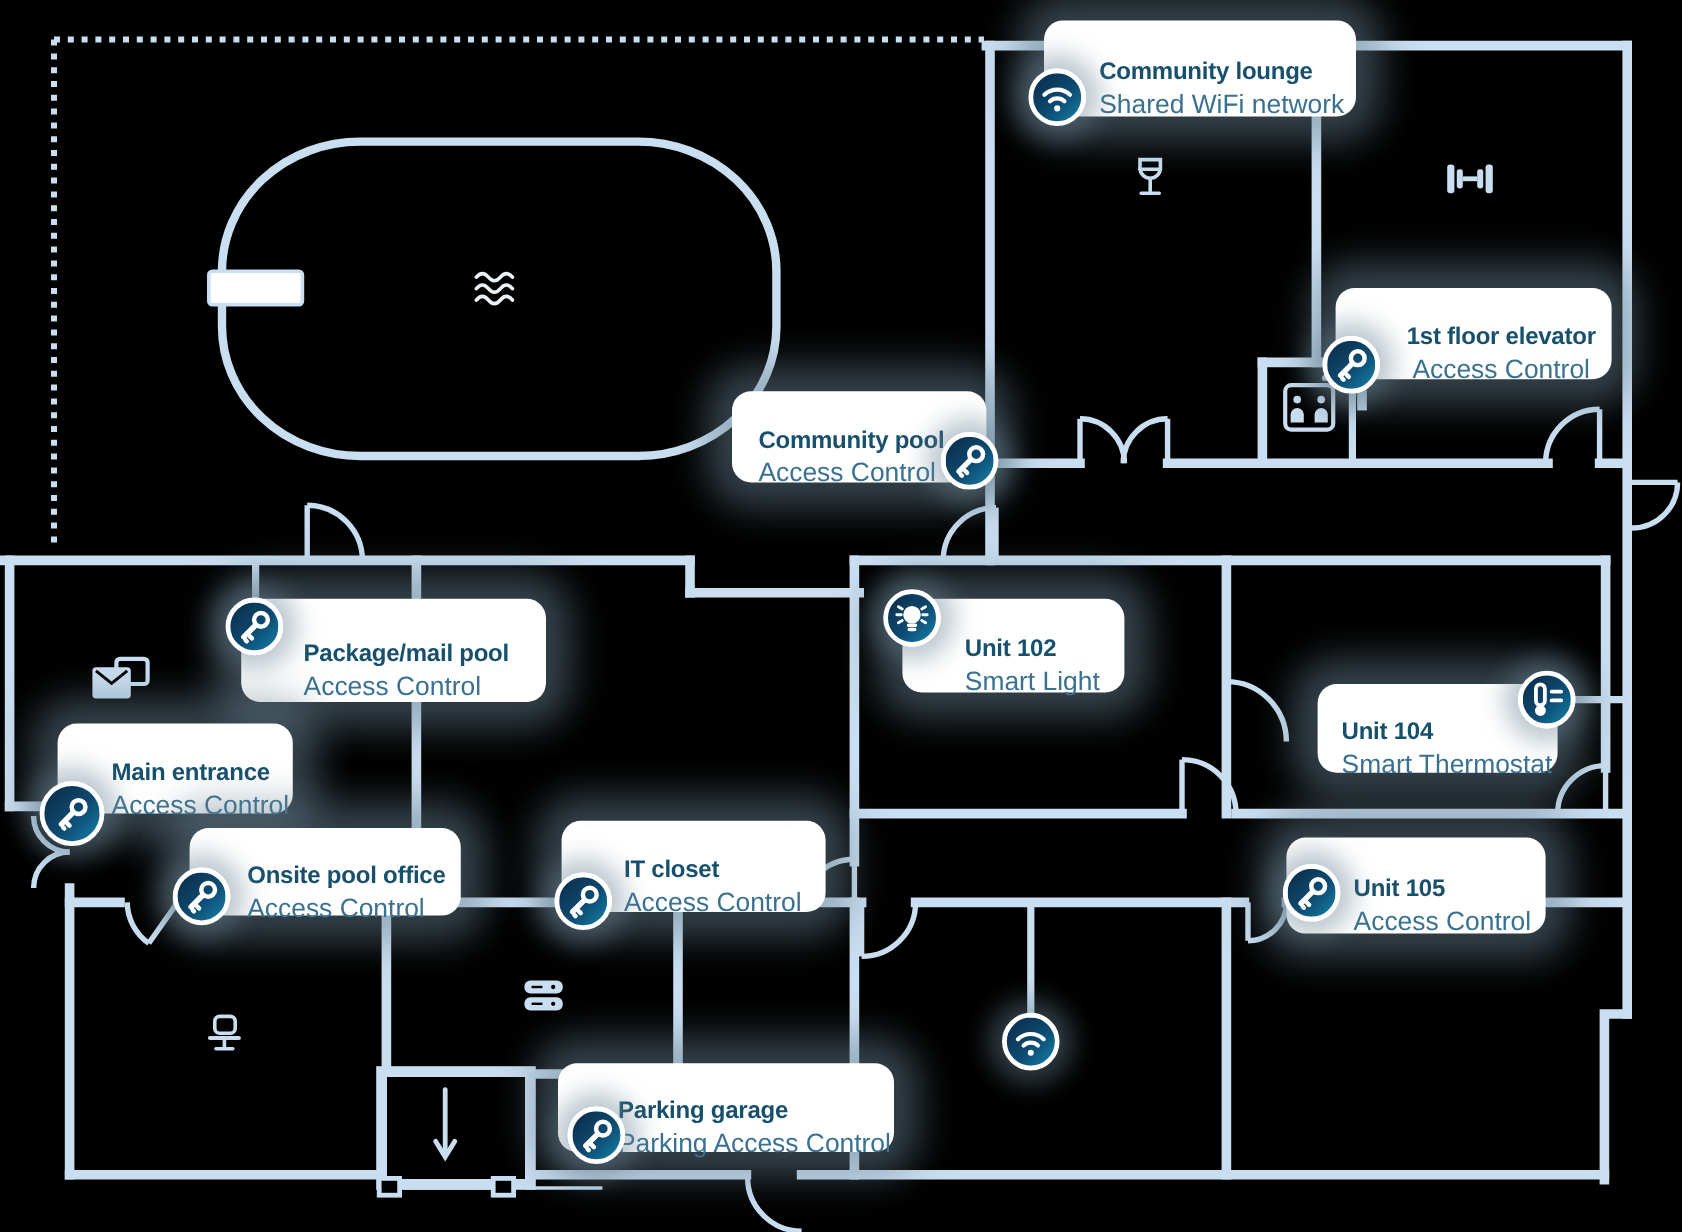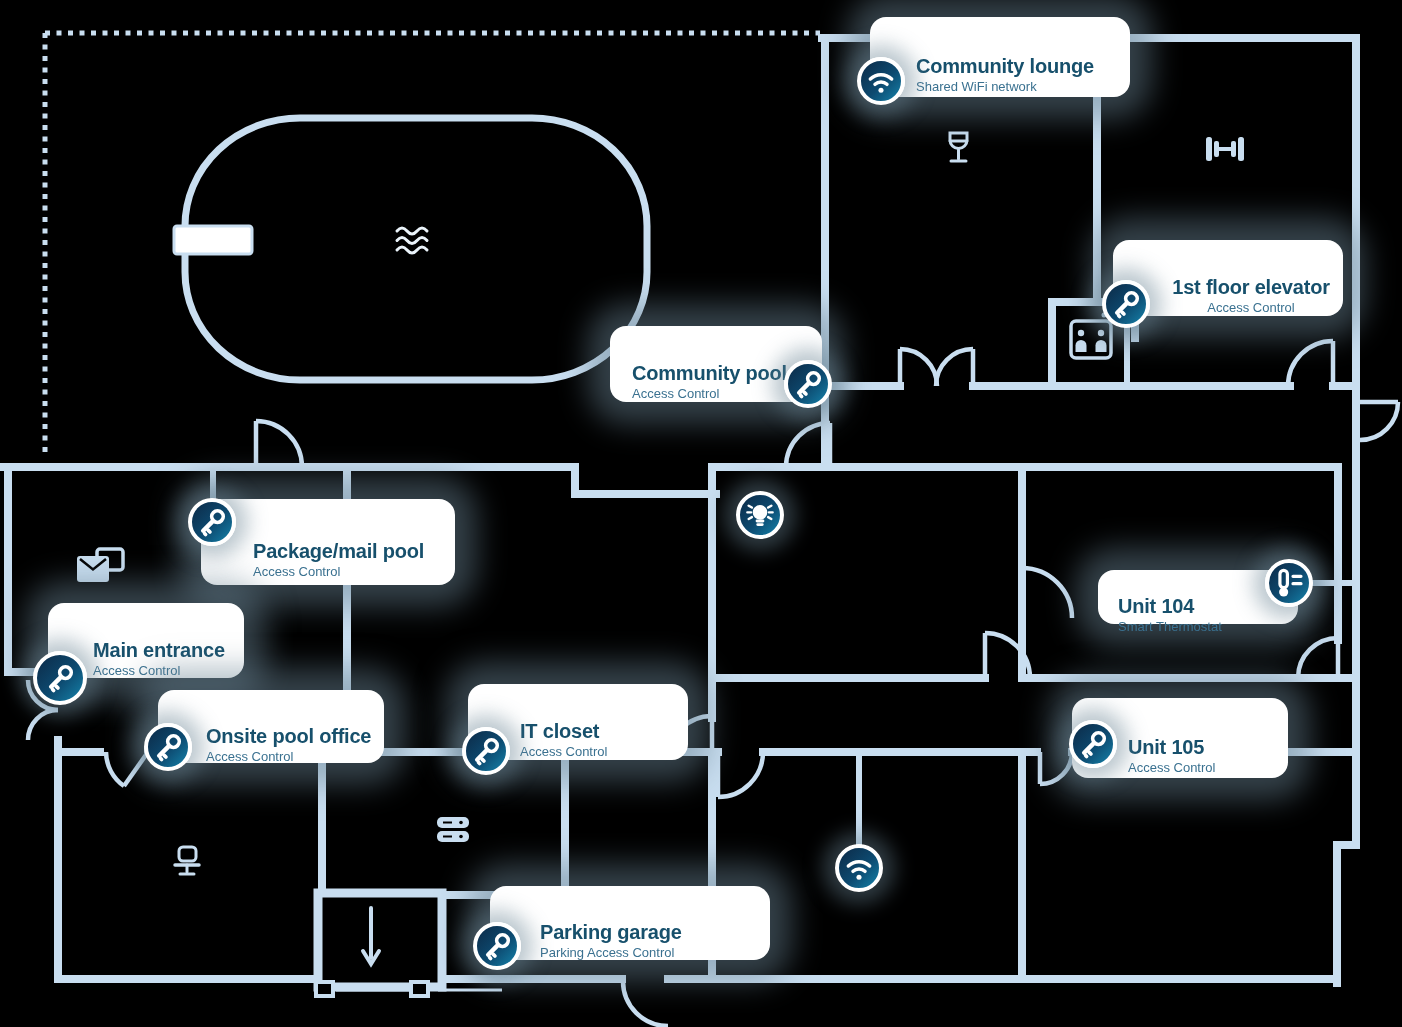--- a/index.html
+++ b/index.html
@@ -3,21 +3,21 @@
 <meta charset="utf-8">
 <style>
   html,body{margin:0;padding:0;background:#000;}
   .stage{position:relative;width:1402px;height:1027px;background:#000;overflow:hidden;
          font-family:"Liberation Sans", sans-serif;}
   .stage svg.plan{position:absolute;left:0;top:0;z-index:1;}
   .card{position:absolute;background:#fff;border-radius:16px;z-index:2;
         display:flex;flex-direction:column;justify-content:center;box-sizing:border-box;
         box-shadow:0 0 30px 22px rgba(104,130,146,0.5);}
   .card-title{font-size:20px;font-weight:700;color:#17506c;line-height:1.25;letter-spacing:-0.2px;white-space:nowrap;margin-top:36px;}
-  .card-subtitle{font-size:13px;font-weight:400;color:#3a7190;line-height:1.3;white-space:nowrap;}
+  .card-subtitle{font-size:22px;font-weight:400;color:#3a7190;line-height:1.3;white-space:nowrap;}
   .device-icon{position:absolute;width:48px;height:48px;border-radius:50%;box-sizing:border-box;
         background:linear-gradient(135deg,#0c2a47 0%,#0d4a70 55%,#1795bd 115%);
         border:4px solid #fff;display:flex;align-items:center;justify-content:center;z-index:3;
         box-shadow:0 0 20px 12px rgba(104,130,146,0.45);}
   .device-icon svg{width:32px;height:32px;display:block;}
 </style>
 </head>
 <body>
 
 <div class="stage">
@@ -197,42 +197,46 @@
   <div class="card" style="left:201px;top:499px;width:254px;height:86px;padding-left:52px;">
     <div class="card-title">Package/mail pool</div>
     <div class="card-subtitle">Access Control</div>
   </div>
 
   <div class="card" style="left:48px;top:603px;width:196px;height:75px;padding-left:45px;">
     <div class="card-title">Main entrance</div>
     <div class="card-subtitle">Access Control</div>
   </div>
 
-
-  <div class="card" style="left:1098px;top:570px;width:200px;height:54px;padding-left:20px;padding-right:44px;justify-content:center;">
+  <div class="card" style="left:752px;top:499px;width:185px;height:78px;padding-left:52px;">
+    <div class="card-title">Unit 102</div>
+    <div class="card-subtitle">Smart Light</div>
+  </div>
+
+  <div class="card" style="left:1098px;top:570px;width:200px;height:74px;padding-left:20px;padding-right:44px;justify-content:center;">
     <div class="card-title">Unit 104</div>
     <div class="card-subtitle">Smart Thermostat</div>
   </div>
 
   <div class="card" style="left:158px;top:690px;width:226px;height:73px;padding-left:48px;">
     <div class="card-title">Onsite pool office</div>
     <div class="card-subtitle">Access Control</div>
   </div>
 
   <div class="card" style="left:468px;top:684px;width:220px;height:76px;padding-left:52px;">
     <div class="card-title">IT closet</div>
     <div class="card-subtitle">Access Control</div>
   </div>
 
   <div class="card" style="left:1072px;top:698px;width:216px;height:80px;padding-left:56px;">
     <div class="card-title">Unit 105</div>
     <div class="card-subtitle">Access Control</div>
   </div>
 
-  <div class="card" style="left:490px;top:886px;width:280px;height:74px;padding-left:50px;">
+  <div class="card" style="left:465px;top:886px;width:280px;height:74px;padding-left:50px;">
     <div class="card-title">Parking garage</div>
     <div class="card-subtitle">Parking Access Control</div>
   </div>
 
 
   <div class="device-icon" style="left:857px;top:57px;">
     <svg viewBox="-12 -12 24 24" fill="none" stroke="#fff" stroke-width="2.6" stroke-linecap="round">
       <path d="M-8,-1.5 a11.5,11.5 0 0 1 16,0"></path>
         <path d="M-4.5,2.5 a6.5,6.5 0 0 1 9,0"></path>
       <circle cx="0" cy="7" r="1.9" fill="#fff" stroke="none"></circle>

